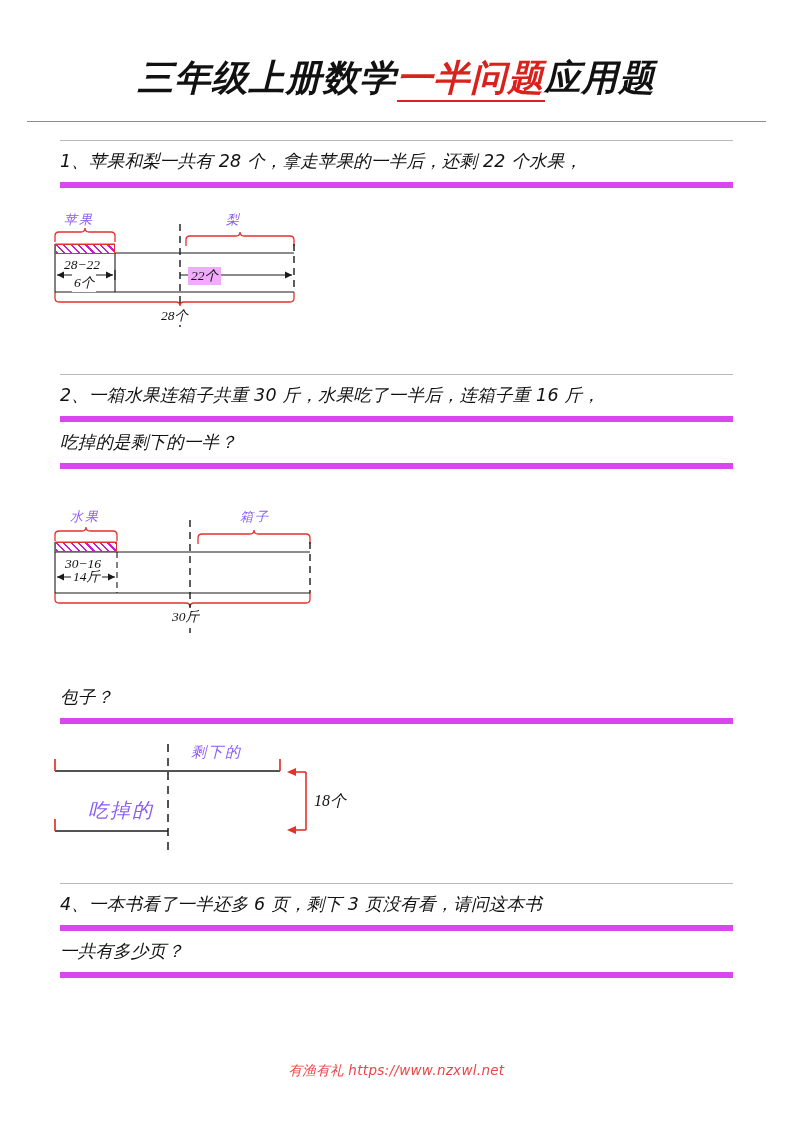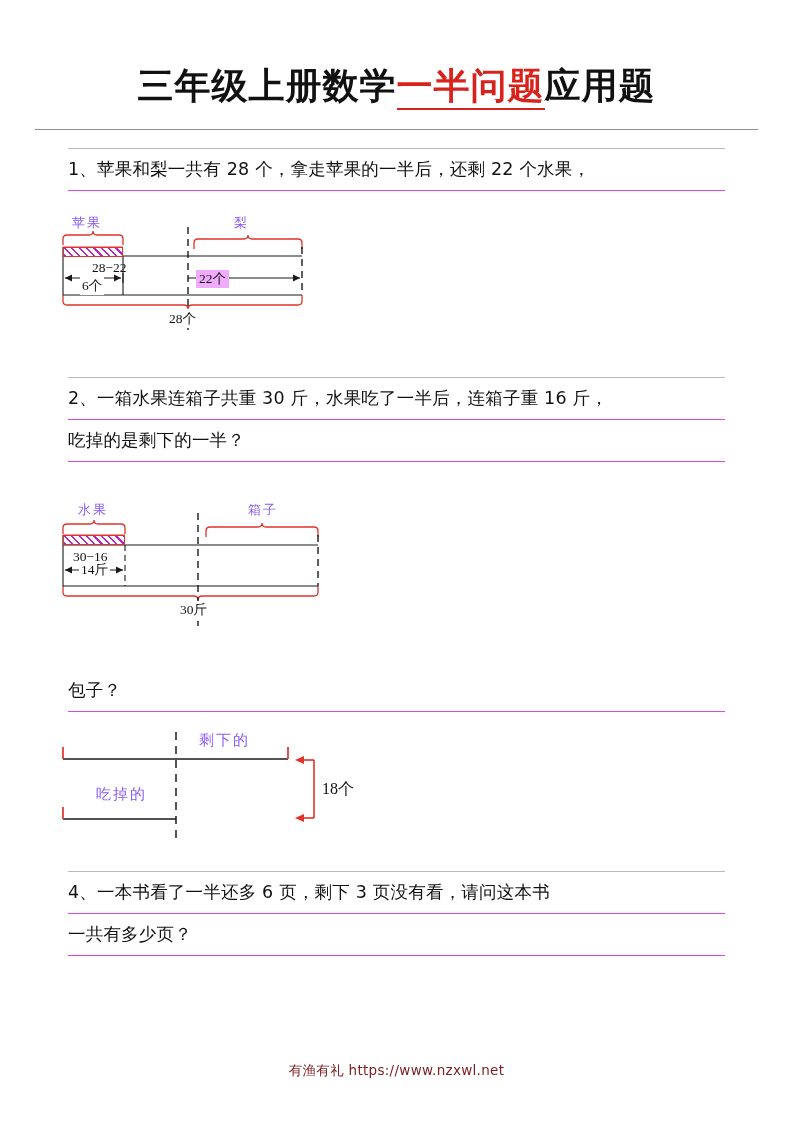--- a/index.html
+++ b/index.html
@@ -11,21 +11,22 @@
     width: 793px; height: 1122px;
     font-family: "Liberation Serif", "DejaVu Serif", serif;
     color: #1a1a1a;
     position: relative;
     overflow: hidden;
   }
   .page {
     position: relative;
     width: 793px;
     height: 1122px;
-    padding: 16px;
+    padding: 8px;
+    font-style: italic;
   }
 
   
   .title-block {
     padding: 47px 40px 0 40px;
     text-align: center;
   }
   .title {
     font-family: "DejaVu Sans", "Liberation Sans", sans-serif;
     font-size: 36px;
@@ -45,21 +46,21 @@
     border-top: 1.4px solid #8c8c8c;
   }
 
   
   .q-block { padding: 0 52px 0 52px; }
   .q-line {
     font-family: "DejaVu Sans", "Liberation Sans", sans-serif;
     font-size: 17.5px;
     line-height: 41px;
     color: #111;
-    border-bottom: 1px solid #d946ef;
+    border-bottom: 6px solid #d946ef;
     white-space: nowrap;
     letter-spacing: 0.2px;
   }
   .q-line:first-child { border-top: 1px solid #b9b9b9; }
   .q-line.no-top { border-top: none; }
 
   
   .diagram { position: relative; }
   .dlabel {
     position: absolute;
@@ -96,21 +97,21 @@
   }
 
   
   .footer {
     position: absolute;
     left: 0; right: 0;
     bottom: 42px;
     text-align: center;
     font-family: "DejaVu Sans", "Liberation Sans", sans-serif;
     font-size: 13.5px;
-    color: #7f1d1d;
+    color: #ef4444;
     letter-spacing: 0.3px;
   }
 </style>
 </head>
 <body>
 
 <div class="page">
 
   <div class="title-block">
     <div class="title"><span>三年级上册数学</span><span class="hl">一半问题</span><span>应用题</span></div>
@@ -149,21 +150,21 @@
       <path d="M49,69 L56,65.6 L56,72.4 Z" fill="#1a1a1a"></path>
       <path d="M105,69 L98,65.6 L98,72.4 Z" fill="#1a1a1a"></path>
       <line x1="107" y1="64" x2="107" y2="74" stroke="#1a1a1a" stroke-width="1.1"></line>
 
       <line x1="172" y1="69" x2="284" y2="69" stroke="#1a1a1a" stroke-width="1.1"></line>
       <path d="M284,69 L277,65.6 L277,72.4 Z" fill="#1a1a1a"></path>
     </svg>
 
     <div class="hatch" style="left:47px; top:38px; width:60px; height:10px;"></div>
 
-    <div class="dnum" style="left:56px; top:51px;margin-left:20px;">28−22</div>
+    <div class="dnum" style="left:56px; top:51px;">28−22</div>
     <div class="dnum" style="left:64px; top:68px; background:#fff; padding:0 2px;">6个</div>
     <div class="dnum" style="left:180px; top:61px; background:#f0abfc; padding:0 3px;">22个</div>
     <div class="dnum" style="left:152px; top:101px; background:#fff; padding:0 1px;">28个</div>
   </div>
 
   <div class="q-block" style="margin-top:38px;">
     <div class="q-line">2、一箱水果连箱子共重 30 斤，水果吃了一半后，连箱子重 16 斤，</div>
     <div class="q-line no-top">吃掉的是剩下的一半？</div>
   </div>
 
@@ -200,21 +201,21 @@
     <div class="dnum" style="left:163px; top:104px; background:#fff; padding:0 1px;">30斤</div>
   </div>
 
   <div class="q-block" style="margin-top:38px;">
     <div class="q-line no-top">包子？</div>
   </div>
 
   <div class="diagram" style="height:115px; margin-top:16px;">
 
     <div class="dlabel" style="left:183px; top:3px; font-size:15px;">剩下的</div>
-    <div class="dlabel" style="left:80px; top:57px; font-size:15px;">吃掉的</div>
+    <div class="dlabel" style="left:80px; top:57px; font-size:20px;">吃掉的</div>
 
     <svg class="overlay" width="420" height="115">
 
       <line x1="47" y1="31" x2="272" y2="31" stroke="#1a1a1a" stroke-width="1.3"></line>
       <line x1="47" y1="19" x2="47" y2="31" stroke="#e2322b" stroke-width="1.7"></line>
       <line x1="272" y1="19" x2="272" y2="31" stroke="#e2322b" stroke-width="1.7"></line>
 
       <line x1="47" y1="91" x2="160" y2="91" stroke="#1a1a1a" stroke-width="1.3"></line>
       <line x1="47" y1="79" x2="47" y2="91" stroke="#e2322b" stroke-width="1.7"></line>
 

